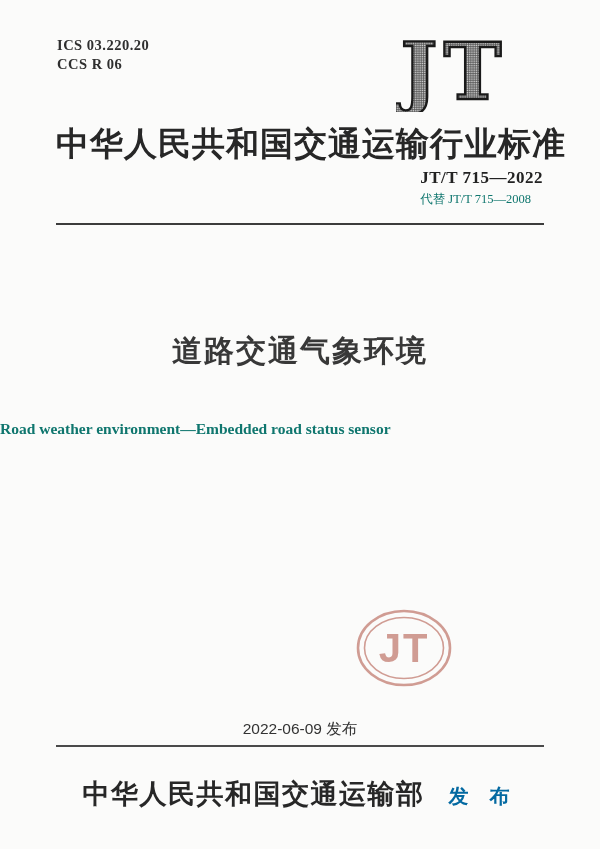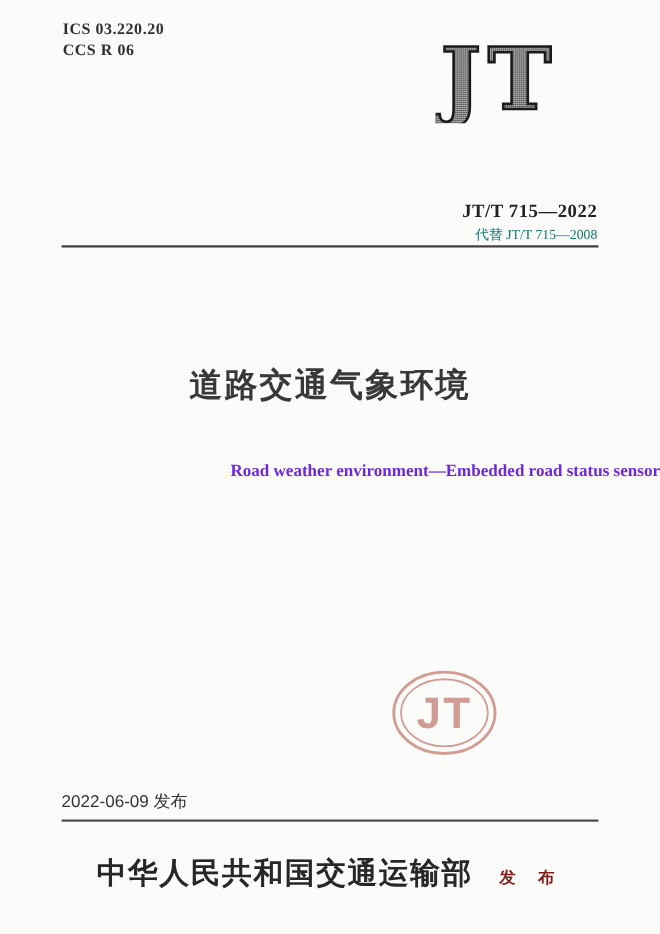--- a/index.html
+++ b/index.html
@@ -15,21 +15,21 @@
     background: #fbfbfa;
     overflow: hidden;
     font-family: "Liberation Serif", serif;
     color: #2b2b2b;
   }
 
   
   .ics-block {
     position: absolute;
     left: 57px;
-    top: 18px;
+    top: 36px;
     font-family: "Liberation Serif", serif;
     font-weight: bold;
     font-size: 14.5px;
     line-height: 19px;
     letter-spacing: 0.5px;
     color: #2f2f2f;
   }
 
   
   .jt-logo {
@@ -53,22 +53,22 @@
     color: #272727;
     text-align: justify;
     text-align-last: justify;
     white-space: nowrap;
     letter-spacing: 1px;
   }
 
   .std-block {
     position: absolute;
     right: 57px;
-    top: 182px;
-    text-align: right;
+    top: 168px;
+    text-align: left;
   }
   .std-number {
     font-family: "Liberation Serif", serif;
     font-weight: bold;
     font-size: 17px;
     letter-spacing: 0.5px;
     color: #222;
   }
   .std-replaces {
     margin-top: 3px;
@@ -98,45 +98,45 @@
     font-size: 30px;
     line-height: 35px;
     color: #383838;
     letter-spacing: 2px;
   }
   .doc-title-en {
     position: absolute;
     left: 0;
     top: 420px;
     width: 600px;
-    text-align: right;
+    text-align: left;
     font-family: "Liberation Serif", serif;
     font-weight: bold;
     font-size: 15.5px;
-    color: #6d28d9;
+    color: #0f766e;
   }
 
   
   .seal {
     position: absolute;
     left: 349px;
     top: 602px;
     width: 110px;
     height: 92px;
     opacity: 0.85;
   }
 
   
   .dates-row {
     position: absolute;
     left: 56px;
     top: 719px;
     width: 488px;
     display: flex;
-    justify-content: flex-start;
+    justify-content: center;
     font-family: "Liberation Sans", "DejaVu Sans", sans-serif;
     font-size: 15.5px;
     color: #333;
   }
   .rule-bottom {
     position: absolute;
     left: 56px;
     top: 745px;
     width: 488px;
     height: 2px;
@@ -156,25 +156,25 @@
   }
   .publisher-name {
     font-family: "Liberation Serif", serif;
     font-weight: bold;
     font-size: 27px;
     letter-spacing: 1.5px;
     color: #272727;
     white-space: nowrap;
   }
   .publish-label {
-    font-family: Liberation Sans, sans-serif;
-    font-weight: bold;
-    font-size: 15px;
+    font-family: Liberation Serif, serif;
+    font-weight: bold;
+    font-size: 20px;
     letter-spacing: 8px;
-    color: #7f1d1d;
+    color: #0369a1;
     white-space: nowrap;
   }
 </style>
 </head>
 <body>
 
 <div class="page">
 
   <div class="ics-block">
     <div>ICS 03.220.20</div>
@@ -185,20 +185,21 @@
     <defs>
       <pattern id="jt-hatch" width="3.6" height="3.6" patternUnits="userSpaceOnUse">
         <rect width="3.6" height="3.6" fill="#dcdcdc"></rect>
         <path d="M0 0.4 H3.6 M0 2.2 H3.6" stroke="#4d4d4d" stroke-width="0.7"></path>
         <path d="M0.4 0 V3.6 M2.2 0 V3.6" stroke="#4d4d4d" stroke-width="0.7"></path>
       </pattern>
     </defs>
     <text x="58" y="71" text-anchor="middle" font-family="'DejaVu Serif', serif" font-weight="bold" font-size="78" letter-spacing="6" fill="url(#jt-hatch)" stroke="#1a1a1a" stroke-width="2.4">JT</text>
   </svg>
 
+  <div class="header-title">中华人民共和国交通运输行业标准</div>
 
   <div class="std-block">
     <div class="std-number">JT/T 715—2022</div>
     <div class="std-replaces">代替 JT/T 715—2008</div>
   </div>
 
   <div class="rule-top"></div>
 
   <div class="doc-title">
     <div>道路交通气象环境</div>

